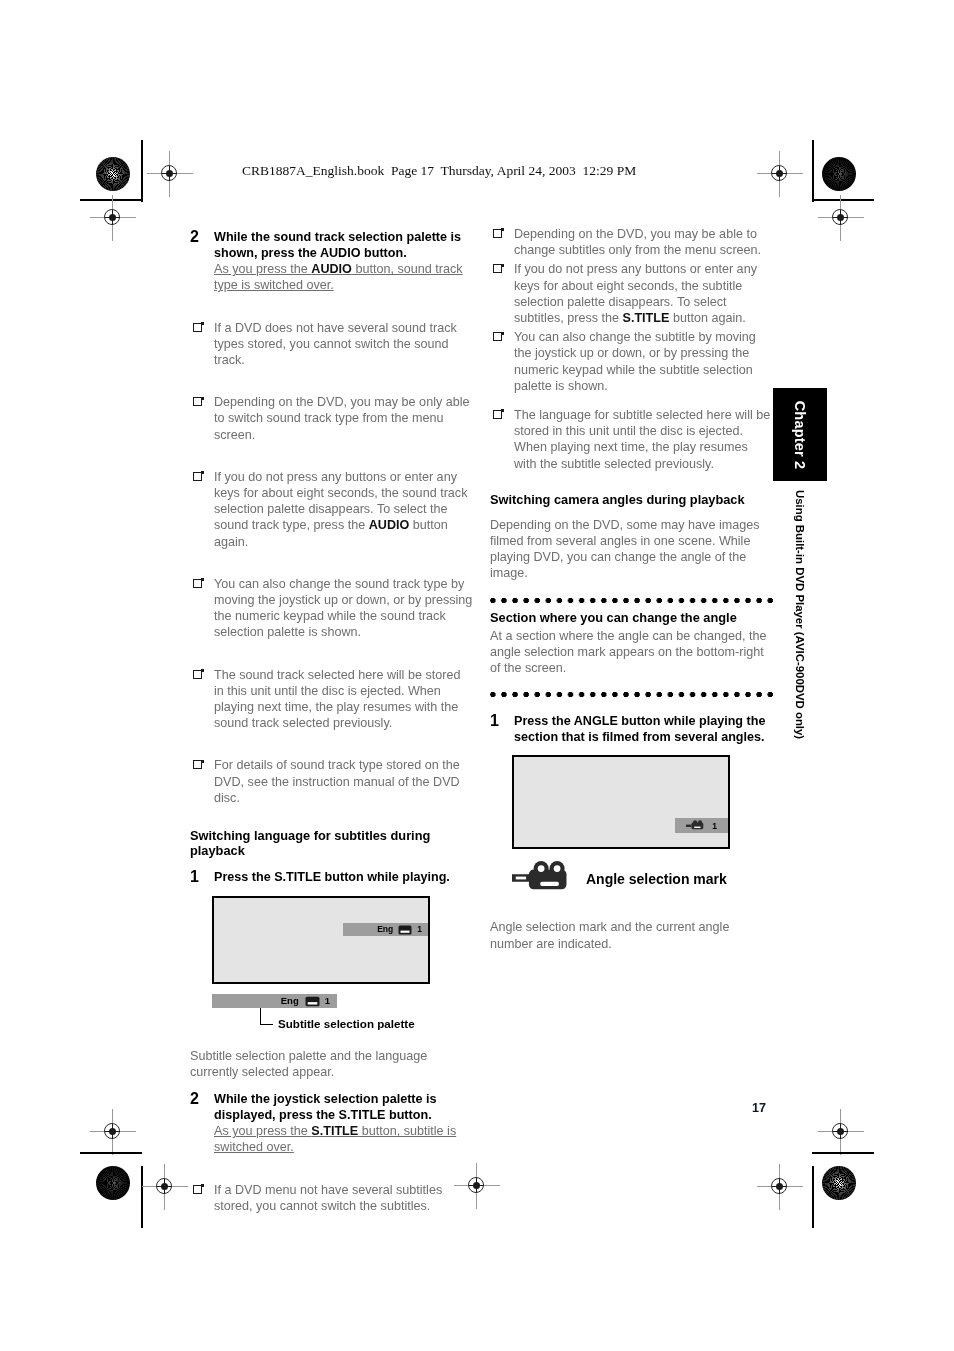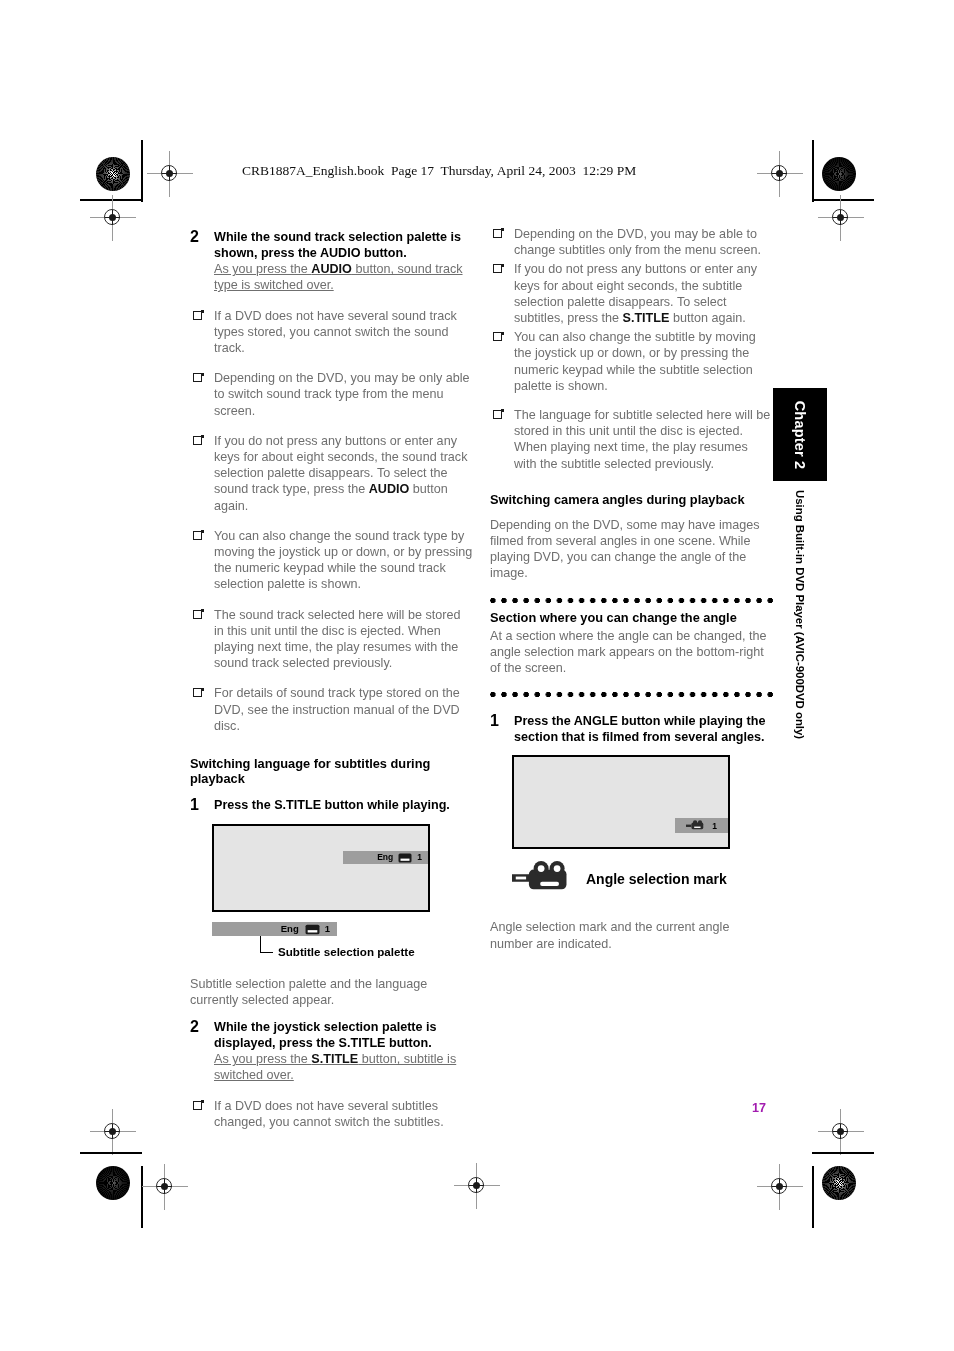--- a/index.html
+++ b/index.html
@@ -72,21 +72,21 @@
     font-family: "Liberation Sans", sans-serif;
   }
   .step-title {
     font-weight: bold; color: #000; font-size: 12.6px; line-height: 15.6px;
     display: block; margin-bottom: 0px;
   }
   .step-title b { font-weight: bold; }
   .step-body { color: #6f6f6f; display: block; text-decoration: underline; }
   .step-body b { color: #111; font-weight: bold; }
 
-  .note { position: relative; padding-left: 24px; margin-top: 14px; }
+  .note { position: relative; padding-left: 24px; margin-top: 26px; }
   .note .bullet {
     position: absolute; left: 3px; top: 3px;
     width: 9px; height: 9px;
     border: 1.6px solid #1a1a1a; box-sizing: border-box;
     background: #fff;
   }
   .note .bullet::after {
     content: ""; position: absolute; left: 100%; top: -1.6px;
     width: 3px; height: 3px; background: #1a1a1a;
   }
@@ -181,21 +181,21 @@
   .running-head span {
     position: absolute; left: 50%; top: 0;
     transform-origin: left top;
     transform: rotate(90deg) translate(0, -50%);
     white-space: nowrap; color: #000;
     font-size: 11.4px; font-weight: bold;
   }
 
   .page-num {
     position: absolute; left: 752px; top: 1101px;
-    font-size: 12.6px; font-weight: bold; color: #a21caf;
+    font-size: 12.6px; font-weight: bold; color: #0f172a;
   }
 </style>
 </head>
 <body>
 
 <div class="starburst" style="left:96px; top:157px;"></div>
 <div class="trim-v" style="left:141px; top:140px; height:62px;"></div>
 <div class="reg-cross" style="left:156px; top:160px;">
   <div class="h"></div>
     <div class="v"></div>
@@ -356,21 +356,21 @@
   <p class="para" style="margin-top:40px;">Subtitle selection palette and the language currently selected appear.</p>
 
   <div class="step">
     <span class="step-num">2</span>
     <span class="step-title"><span>While the joystick selection palette is displayed, press the </span><b>S.TITLE</b><span> button.</span></span>
     <span class="step-body"><span>As you press the </span><b>S.TITLE</b><span> button, subtitle is switched over.</span></span>
   </div>
 
   <div class="note">
     <span class="bullet"></span>
-    <span class="note-text">If a DVD does not have several subtitles changed, you cannot switch the subtitles.</span>
+    <span class="note-text">If a DVD menu not have several subtitles stored, you cannot switch the subtitles.</span>
   </div>
 </div>
 
 <div class="col col-right">
 
   <div class="note" style="margin-top:0;">
     <span class="bullet"></span>
     <span class="note-text">Depending on the DVD, you may be able to change subtitles only from the menu screen.</span>
   </div>
   <div class="note" style="margin-top:3px;">

